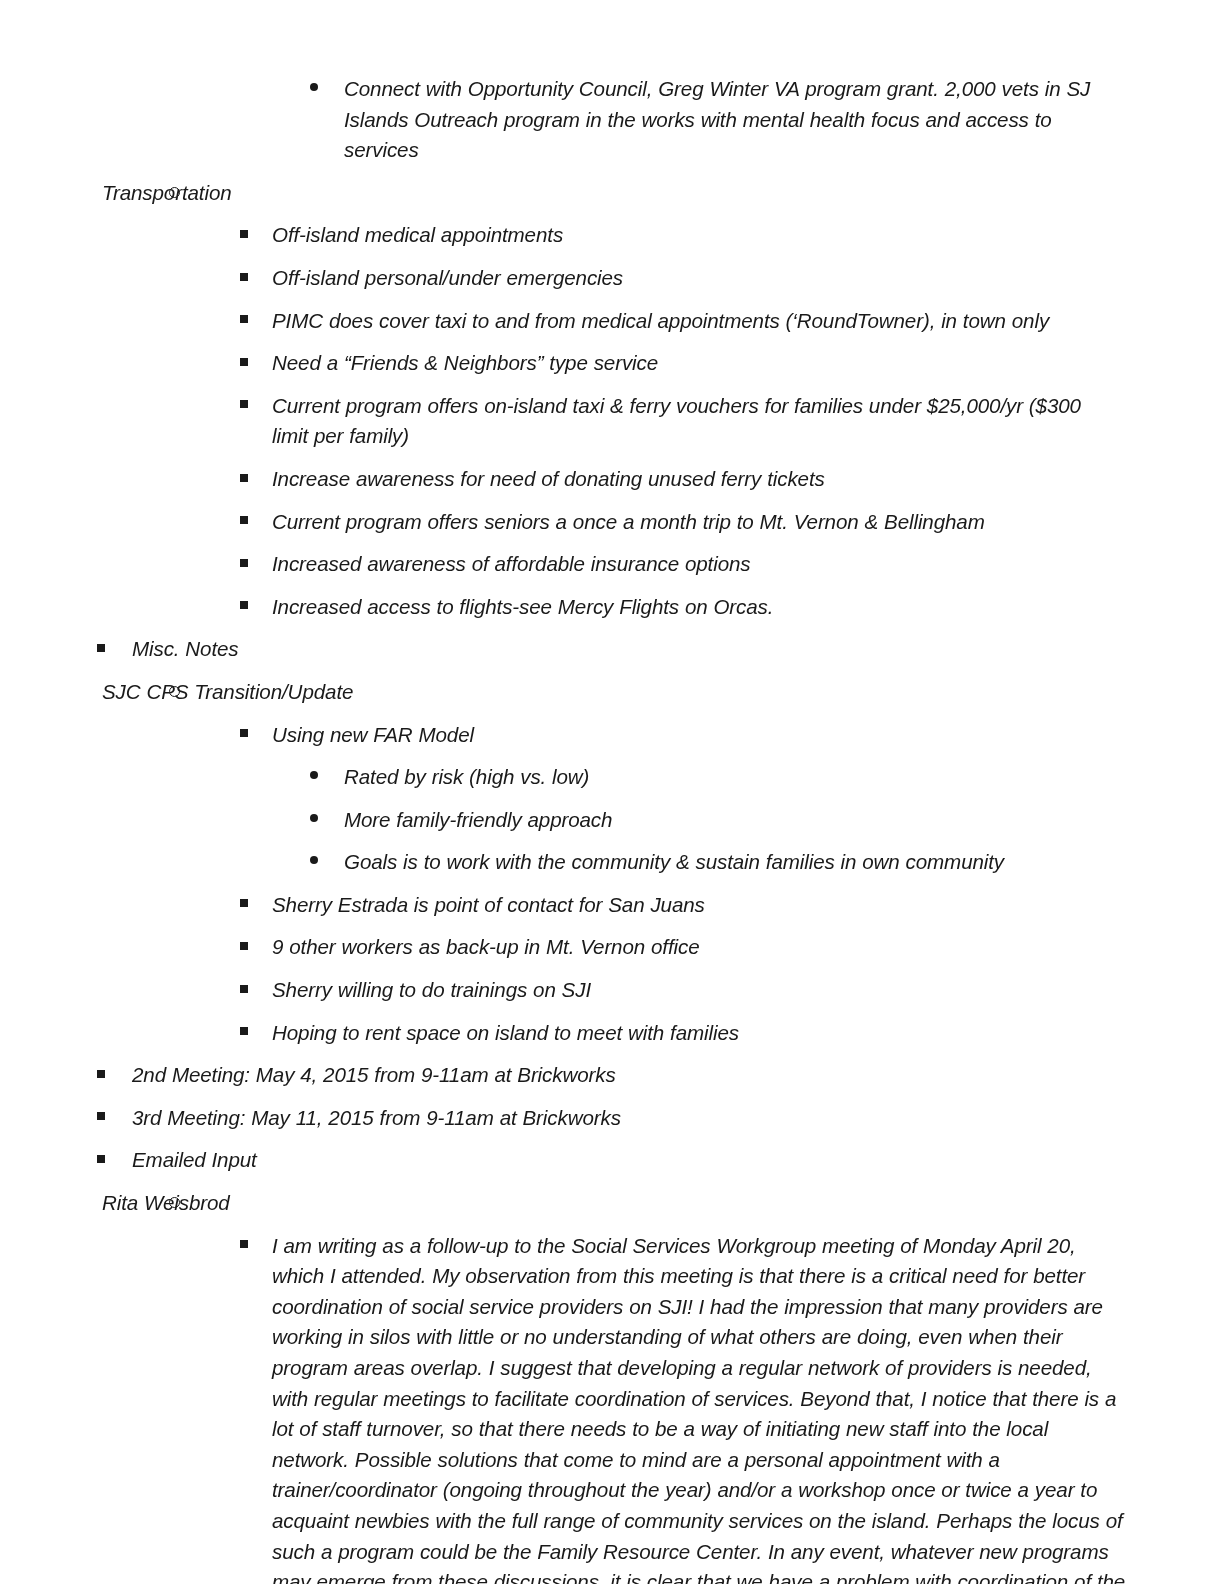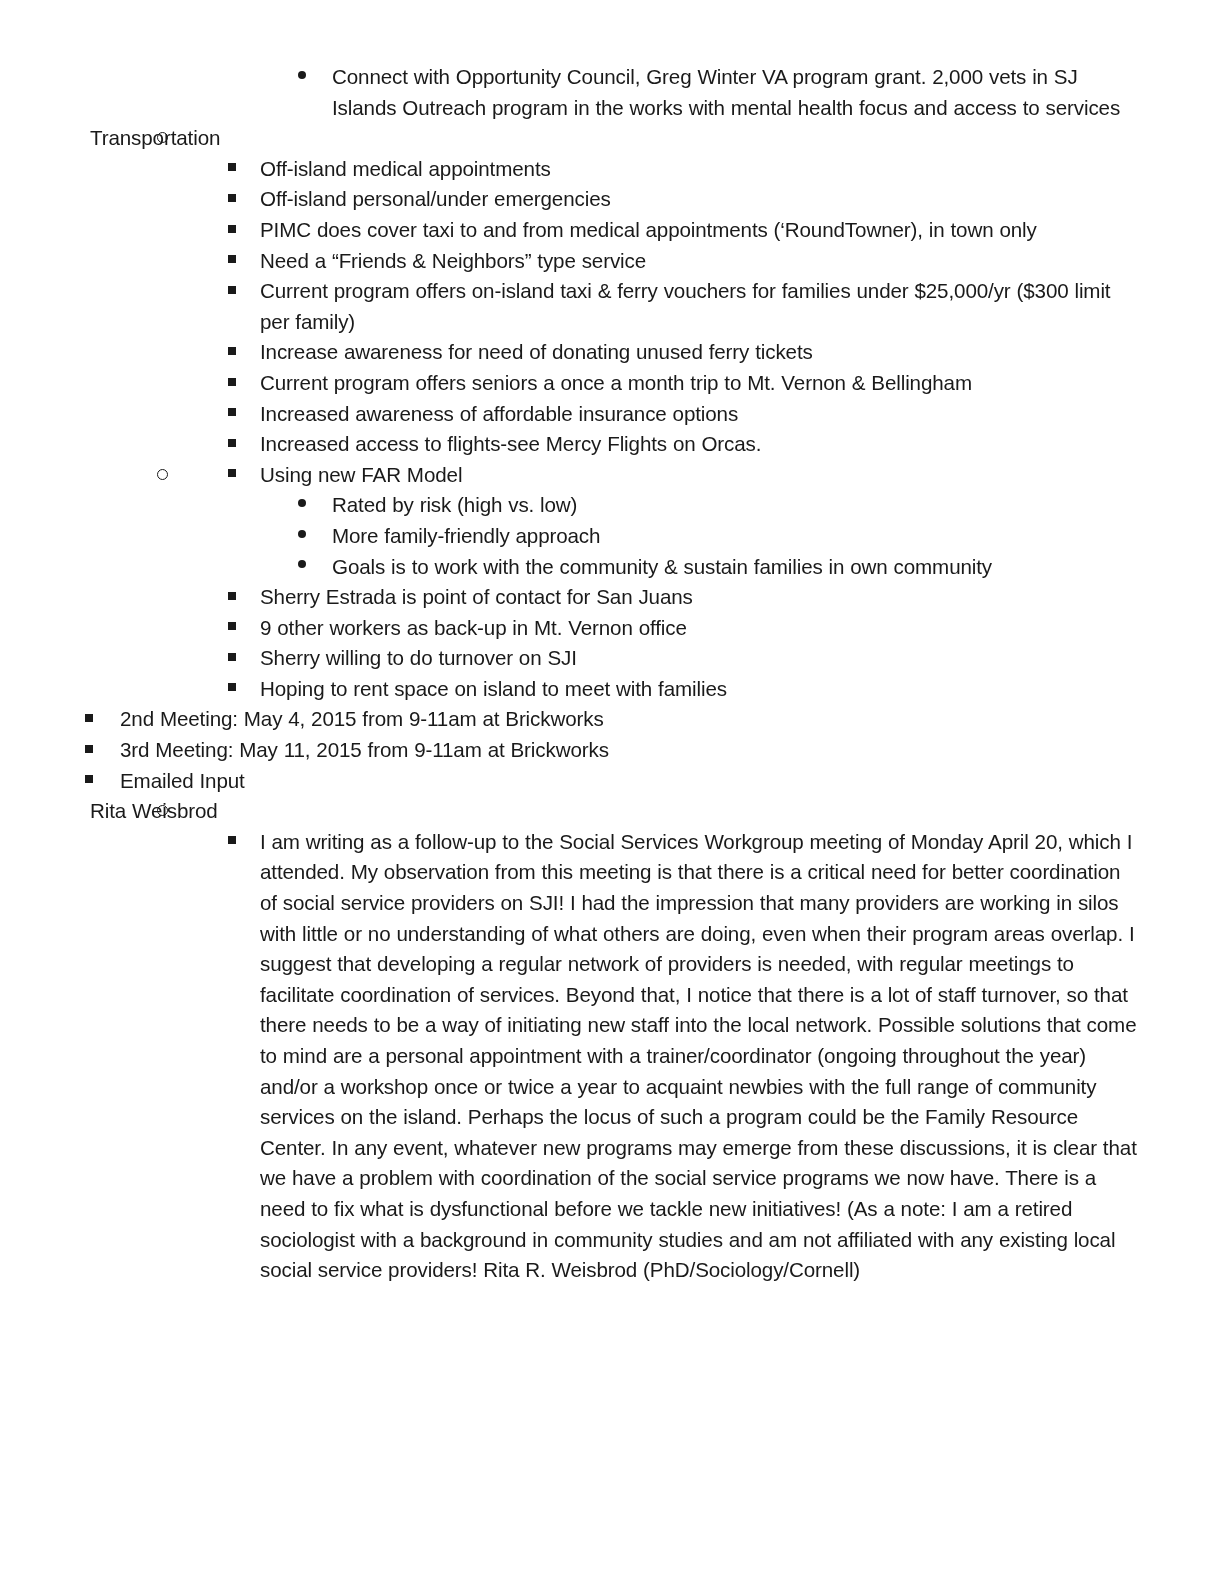--- a/index.html
+++ b/index.html
@@ -25,23 +25,24 @@
     left: 0;
     top: 62px;
     width: 1224px;
   }
   .item {
     position: relative;
     font-size: 20.6px;
     line-height: 30.6px;
     color: #1a1a1a;
     letter-spacing: -0.12px;
-    margin: 0;
+    margin: 12px;
     padding: 0;
     word-spacing: 0.3px;
+    font-style: italic;
   }
   .marker {
     position: absolute;
     top: 0;
     display: block;
     text-align: left;
     color: #1a1a1a;
     line-height: 30.6px;
     font-family: "Liberation Sans", sans-serif;
   }
@@ -152,23 +153,28 @@
     <div class="item lv3">
       <span class="marker"><span class="sq"></span></span>
       <span class="txt">Increased awareness of affordable insurance options</span>
     </div>
 
     <div class="item lv3">
       <span class="marker"><span class="sq"></span></span>
       <span class="txt">Increased access to flights-see Mercy Flights on Orcas.</span>
     </div>
 
+    <div class="item lv1">
+      <span class="marker"><span class="sq"></span></span>
+      <span class="txt">Misc. Notes</span>
+    </div>
 
     <div class="item lv2">
       <span class="marker"><span class="circ"></span></span>
+      <span class="txt">SJC CPS Transition/Update</span>
     </div>
 
     <div class="item lv3">
       <span class="marker"><span class="sq"></span></span>
       <span class="txt">Using new FAR Model</span>
     </div>
 
     <div class="item lv4">
       <span class="marker"><span class="dot"></span></span>
       <span class="txt">Rated by risk (high vs. low)</span>
@@ -190,21 +196,21 @@
       <span class="txt">Sherry Estrada is point of contact for San Juans</span>
     </div>
 
     <div class="item lv3">
       <span class="marker"><span class="sq"></span></span>
       <span class="txt">9 other workers as back-up in Mt. Vernon office</span>
     </div>
 
     <div class="item lv3">
       <span class="marker"><span class="sq"></span></span>
-      <span class="txt">Sherry willing to do turnover on SJI</span>
+      <span class="txt">Sherry willing to do trainings on SJI</span>
     </div>
 
     <div class="item lv3">
       <span class="marker"><span class="sq"></span></span>
       <span class="txt">Hoping to rent space on island to meet with families</span>
     </div>
 
     <div class="item lv1">
       <span class="marker"><span class="sq"></span></span>
       <span class="txt">2nd Meeting: May 4, 2015 from 9-11am at Brickworks</span>

